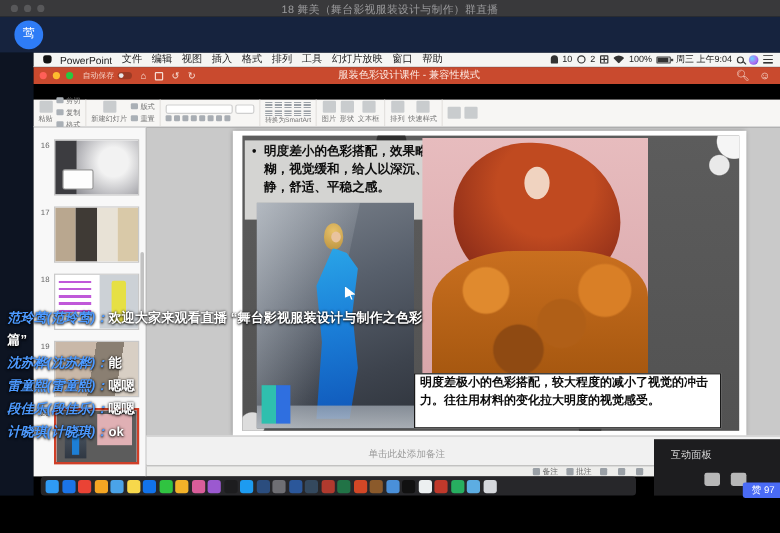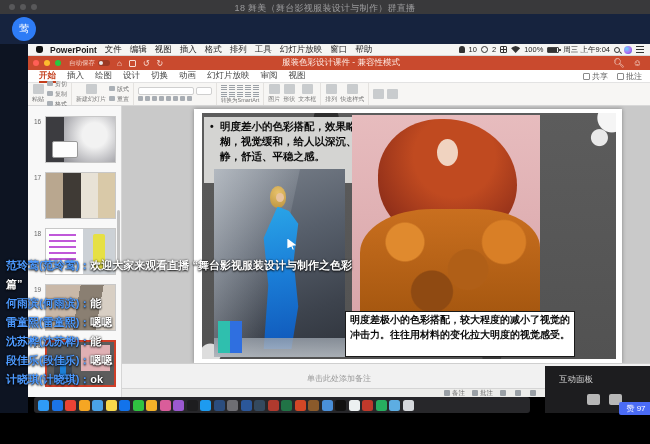--- a/index.html
+++ b/index.html
@@ -19,21 +19,21 @@
             font-size:10px; text-align:center; line-height:24px; }
   #stream-title { left:46px; top:8px; color:#f2f2f2; font-size:12px; font-weight:bold; }
 
   
   #left-strip { left:0; top:44px; width:28px; height:369px; background:#0d1422; }
 
   
   #menubar { left:28px; top:44px; width:622px; height:12px; background:#f5f5f3; border-bottom:1px solid #d9d9d9;
              display:flex; align-items:center; font-size:8.5px; color:#1d1d1f; }
   #apple-logo { width:7px; height:7px; background:#111; border-radius:2px 2px 3px 3px; margin:0 7px 0 8px; }
-  #menu-app { font-weight:bold; margin-right:8px; }
+  #menu-app { font-weight:normal; margin-right:8px; }
   .menu-item { margin-right:8px; white-space:nowrap; }
   #menu-status { margin-left:auto; display:flex; align-items:center; gap:4px; padding-right:6px; color:#222; font-size:7.5px; }
   .mi-bell { width:6px; height:7px; background:#333; border-radius:3px 3px 1px 1px; }
   .mi-ring { width:7px; height:7px; border:1.5px solid #333; border-radius:50%; }
   .mi-grid { width:7px; height:7px; border:1px solid #333; border-radius:1px; background:linear-gradient(#333,#333) 50% 0/1px 100% no-repeat, linear-gradient(#333,#333) 0 50%/100% 1px no-repeat; }
   .mi-wifi { width:9px; height:7px; background:#333; clip-path:polygon(50% 100%,0 32%,18% 14%,50% 0,82% 14%,100% 32%); }
   .mi-batt { width:12px; height:6px; border:1px solid #444; border-radius:1px; background:linear-gradient(#333,#333) 0 0/9px 100% no-repeat; position:relative; }
   .mi-batt::after { content:""; position:absolute; right:-3px; top:1px; width:2px; height:2px; background:#444; }
   .mi-search { width:6px; height:6px; border:1.3px solid #333; border-radius:50%; position:relative; }
   .mi-search::after { content:""; position:absolute; left:4px; top:4px; width:3px; height:1.3px; background:#333; transform:rotate(45deg); }
@@ -134,21 +134,21 @@
       background:radial-gradient(circle at 55% 30%, #c04a20 0 35%, #96321a 70%, #6f2210); }
   .rp-face { position:absolute; left:45%; top:12%; width:21px; height:27px; border-radius:50%; background:#f0d3c0; }
   .rp-outfit { position:absolute; left:4%; top:48%; width:96%; height:56%; border-radius:40% 35% 0 0;
       background:
         radial-gradient(circle at 25% 30%, #e08a2e 0 12%, transparent 13%),
         radial-gradient(circle at 60% 55%, #b05f17 0 16%, transparent 17%),
         radial-gradient(circle at 80% 30%, #d97f26 0 13%, transparent 14%),
         radial-gradient(circle at 40% 75%, #8f4a12 0 15%, transparent 16%),
         linear-gradient(#c96f1f,#a4560f); }
 
-  #caption-box { left:151px; top:202px; width:230px; height:46px; background:#fff; border:1.5px solid #1a1a1a;
+  #caption-box { left:151px; top:202px; width:256px; height:46px; background:#fff; border:1.5px solid #1a1a1a;
                  color:#0c0c0c; font-size:10px; font-weight:bold; line-height:14.5px; padding:1px 4px; }
 
   
   #notes-pane { left:122px; top:363px; width:528px; height:25px; background:#f1f1f1; border-top:1px solid #cfcfcf; }
   #notes-text { left:185px; top:9px; font-size:8px; color:#9a9a9a; }
   #ppt-statusbar { left:122px; top:388px; width:528px; height:9px; background:#ededeb; border-top:1px solid #d5d5d5;
                    display:flex; align-items:center; justify-content:flex-end; gap:7px; font-size:6.5px; color:#666; padding-right:112px; }
   .sb-ic { width:6px; height:6px; background:#9aa0a6; border-radius:1px; display:inline-block; margin-right:2px; vertical-align:-1px; }
 
   
@@ -158,21 +158,21 @@
 
   
   #interact-panel { left:545px; top:366px; width:105px; height:47px; background:#1d1d1f; }
   #interact-title { left:14px; top:8px; font-size:8.5px; color:#d8d8d8; }
   .ip-ic { top:28px; width:13px; height:11px; background:#d2d2d2; border-radius:2px; opacity:.85; }
 
   
   #chat { left:6px; top:256px; width:360px; }
   .chat-line { font-size:11px; font-weight:bold; line-height:19px;
                text-shadow:0 1px 2px rgba(0,0,0,.95), 0 0 2px rgba(0,0,0,.8); }
-  .chat-name { color:#4d9aff; }
+  .chat-name { color:#4d9aff;font-style:italic; }
   .chat-text { color:#fff; }
 
   
   #player { left:0; top:413px; width:650px; height:31px; background:#050505; }
   #summary-btn { left:14px; top:9px; width:20px; height:14px; border:1.5px solid #e8e8e8; border-radius:3px; }
   #summary-btn::before { content:""; position:absolute; left:3px; top:3px; width:10px; height:5px;
       background:repeating-linear-gradient(#e8e8e8 0 1px, transparent 1px 3px); }
   #summary-btn::after { content:"✓"; position:absolute; right:1px; bottom:-2px; font-size:7px; color:#e8e8e8; }
   #pause-btn { left:52px; top:9px; width:10px; height:13px;
       background:linear-gradient(#fff,#fff) 0 0/3px 100% no-repeat, linear-gradient(#fff,#fff) 7px 0/3px 100% no-repeat; }
@@ -247,27 +247,20 @@
     <span class="tb-save"></span>
     <span class="tb-glyph">↺</span>
     <span class="tb-glyph">↻</span>
     <span id="ppt-doc-title">服装色彩设计课件 - 兼容性模式</span>
     <span id="ppt-tb-right">
       <span>🔍︎</span>
       <span>☺</span>
     </span>
   </div>
 
-  <div id="ribbon-tabs" class="abs">
-    <span id="tabs-holder"><span class="rtab active">开始</span><span class="rtab">插入</span><span class="rtab">绘图</span><span class="rtab">设计</span><span class="rtab">切换</span><span class="rtab">动画</span><span class="rtab">幻灯片放映</span><span class="rtab">审阅</span><span class="rtab">视图</span></span>
-    <span id="tabs-right">
-      <span><i class="tr-ic"></i><span>共享</span></span>
-      <span><i class="tr-ic"></i><span>批注</span></span>
-    </span>
-  </div>
 
   <div id="ribbon" class="abs">
     <div class="rgroup">
       <div class="rbig">
           <div class="ic"></div>
           <span>粘贴</span>
         </div>
       <div class="rsmall">
         <span>剪切</span>
         <span>复制</span>
@@ -455,23 +448,22 @@
     </div>
 
   <div id="interact-panel" class="abs">
     <span id="interact-title" class="abs">互动面板</span>
     <i class="ip-ic abs" style="left:42px"></i>
     <i class="ip-ic abs" style="left:64px"></i>
   </div>
 
   <div id="chat" class="abs">
       <div class="chat-line"><span class="chat-name">范玲莺(范玲莺)：</span><span class="chat-text">欢迎大家来观看直播 “舞台影视服装设计与制作之色彩篇”</span></div>
-      <div class="chat-line"><span class="chat-name">何雨滨(何雨滨)：</span><span class="chat-text">能</span></div>
+      <div class="chat-line"><span class="chat-name">沈苏桦(沈苏桦)：</span><span class="chat-text">能</span></div>
       <div class="chat-line"><span class="chat-name">雷童熙(雷童熙)：</span><span class="chat-text">嗯嗯</span></div>
-      <div class="chat-line"><span class="chat-name">沈苏桦(沈苏桦)：</span><span class="chat-text">能</span></div>
       <div class="chat-line"><span class="chat-name">段佳乐(段佳乐)：</span><span class="chat-text">嗯嗯</span></div>
       <div class="chat-line"><span class="chat-name">计晓琪(计晓琪)：</span><span class="chat-text">ok</span></div>
     </div>
 
   <div id="likes-badge" class="abs">赞 97</div>
 
 
 </div>
 
 </body></html>

